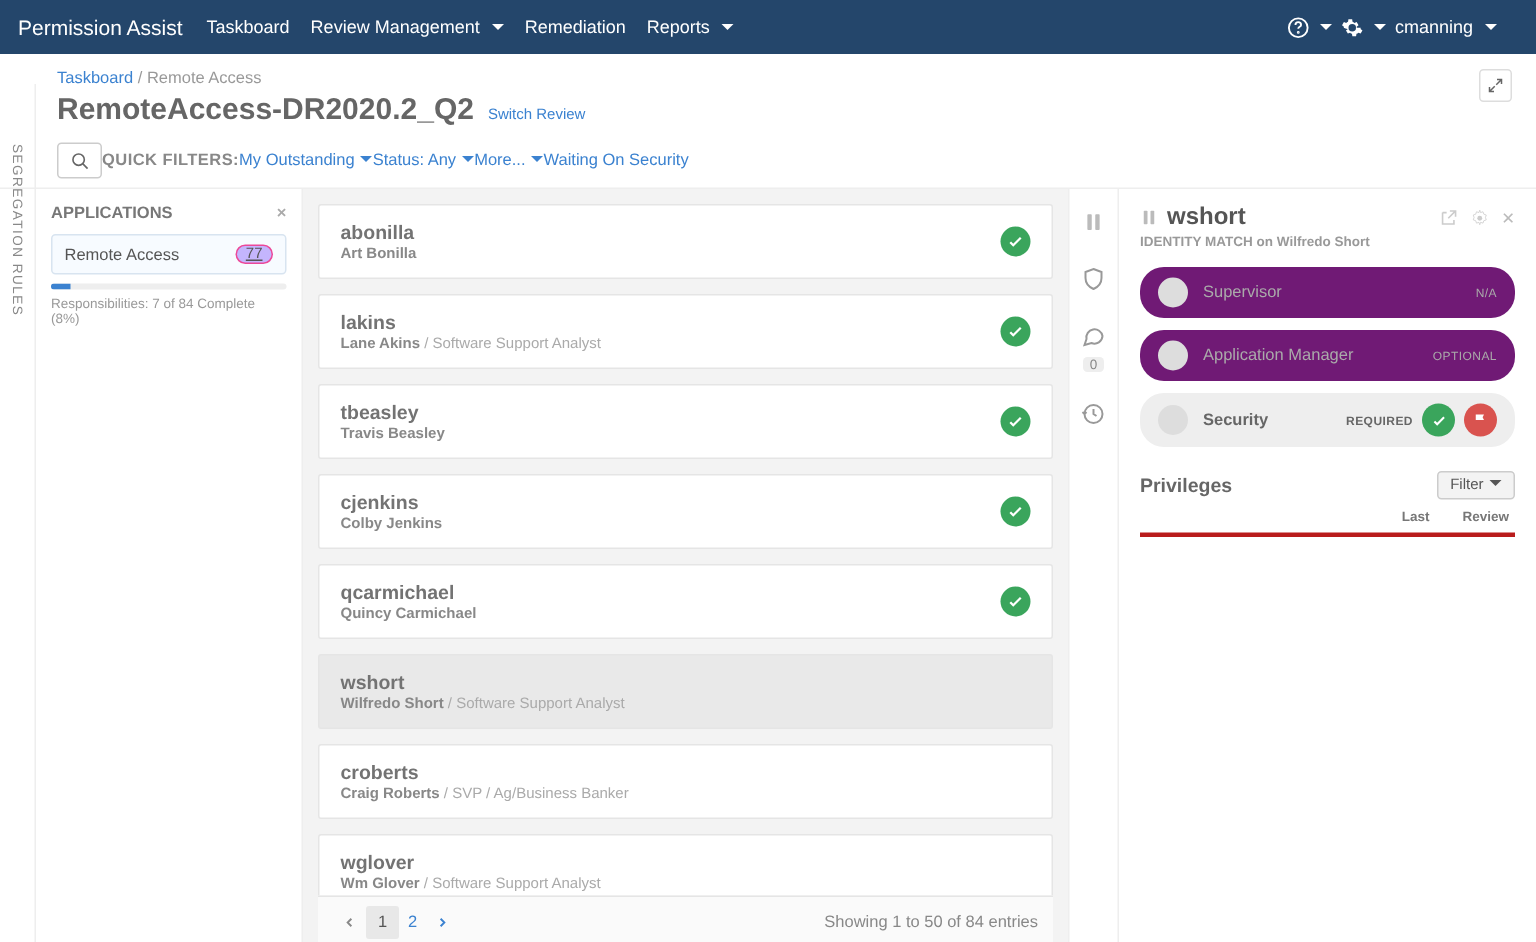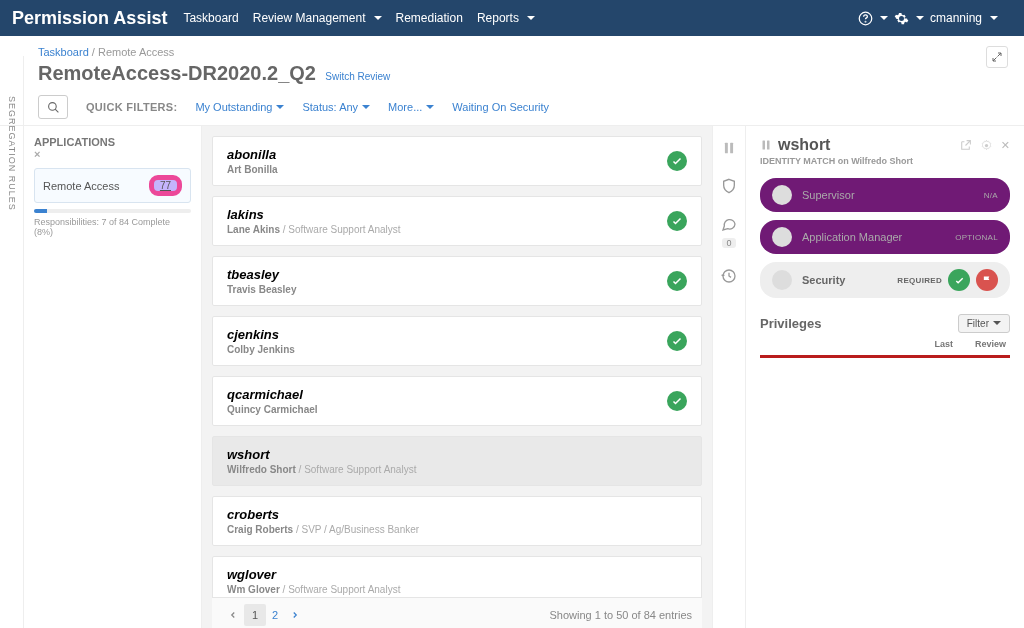--- a/index.html
+++ b/index.html
@@ -1,53 +1,53 @@
 <!DOCTYPE html>
 <html><head>
 <meta charset="utf-8">
 <style>
   * { box-sizing: border-box; margin: 0; padding: 0; }
   body { font-family: -apple-system, "Segoe UI", Helvetica, Arial, sans-serif; font-size: 12px; color: #555; background: #fff; }
   
   .navbar { height: 36px; background: #24466b; color: #fff; display: flex; align-items: center; padding: 0 12px; }
-  .brand { font-weight: bold; font-size: 18px; margin-right: 16px; }
+  .brand { font-weight: normal; font-size: 14px; margin-right: 16px; }
   .nav-item { margin-right: 14px; font-size: 12px; cursor: pointer; display: flex; align-items: center; gap:4px; }
   .nav-spacer { flex:1; }
   .nav-icon { width:16px;height:16px; display:inline-flex;align-items:center;justify-content:center; cursor:pointer; margin:0 6px;}
   .caret::after{content:"";border:4px solid transparent;border-top-color:currentColor;margin-left:4px;position:relative;top:2px;display:inline-block;}
   
   .page-head { padding:10px 16px 6px 38px; border-bottom:1px solid #eee; position:relative; }
   .breadcrumb { font-size:11px; color:#999; margin-bottom:4px; }
   .breadcrumb a{color:#3b82d0;text-decoration:none;}
   .page-title { font-size:20px; font-weight:bold; color:#666; display:inline-block; }
   .switch-link{font-size:10px;color:#3b82d0;margin-left:6px;cursor:pointer;}
   .expand-btn{position:absolute;top:10px;right:16px;width:22px;height:22px;border:1px solid #ddd;border-radius:3px;display:flex;align-items:center;justify-content:center;cursor:pointer;}
-  .quickfilters{display:flex;align-items:center;gap:18px;margin-top:10px;font-size:11px;}
+  .quickfilters{display:flex;align-items:center;margin-top:10px;font-size:11px;}
   .search-btn{width:30px;height:24px;border:1px solid #ccc;border-radius:3px;display:flex;align-items:center;justify-content:center;cursor:pointer;}
   .qf-label{color:#888;font-weight:bold;letter-spacing:0.3px;}
   .qf-item{color:#3b82d0;cursor:pointer;}
   
   .vtab{position:absolute;left:0;top:56px;bottom:0;width:24px;border-right:1px solid #eee;display:flex;align-items:flex-start;justify-content:center;padding-top:40px;}
   .vtab span{writing-mode:vertical-rl;font-size:9px;letter-spacing:1px;color:#888;}
   
   .layout{display:flex;height:calc(628px - 36px - 86px);margin-left:24px;}
   
   .apps{width:178px;border-right:1px solid #eee;padding:10px;font-size:11px;}
-  .apps-head{display:flex;justify-content:space-between;font-weight:bold;color:#777;margin-bottom:8px;flex-direction:column;}
+  .apps-head{display:flex;justify-content:space-between;font-weight:bold;color:#777;margin-bottom:8px;}
   .apps-head .x{cursor:pointer;color:#aaa;}
   .app-item{border:1px solid #d8e4f0;border-radius:3px;padding:6px 8px;background:#f7fbff;display:flex;justify-content:space-between;align-items:center;margin-bottom:6px;cursor:pointer;}
-  .app-item .count{background:#c4b5fd;border:5px solid #ec4899;border-radius:9px;padding:0 6px;font-size:10px;text-decoration:underline;}
+  .app-item .count{background:#c4b5fd;border:1px solid #ec4899;border-radius:9px;padding:0 6px;font-size:10px;text-decoration:underline;}
   .progress{height:4px;background:#eee;border-radius:2px;overflow:hidden;margin-bottom:4px;}
   .progress>div{height:100%;background:#3b82d0;}
   .progress-label{font-size:9px;color:#999;}
   
   .userlist{flex:1;background:#f3f3f3;padding:10px 10px 0 10px;overflow:hidden;display:flex;flex-direction:column;}
   .urow{background:#fff;border:1px solid #e5e5e5;border-radius:2px;padding:10px 14px;margin-bottom:10px;display:flex;justify-content:space-between;align-items:center;cursor:pointer;}
   .urow.selected{background:#e9e9e9;}
-  .urow .uname{font-weight:bold;font-size:13px;color:#000000;font-style:italic;}
+  .urow .uname{font-weight:bold;font-size:13px;color:#737373;}
   .urow .sub{font-size:10px;color:#888;margin-top:2px;}
   .urow .sub .role{color:#aaa;}
   .check{width:20px;height:20px;border-radius:50%;background:#3aa55c;display:flex;align-items:center;justify-content:center;}
   .check svg{width:12px;height:12px;fill:#fff;}
   .pager{border-top:1px solid #e5e5e5;background:#fafafa;padding:6px 10px;display:flex;align-items:center;font-size:11px;color:#888;}
   .pager .pg{width:22px;height:22px;display:flex;align-items:center;justify-content:center;cursor:pointer;border-radius:2px;}
   .pager .pg.active{background:#e8e8e8;color:#555;}
   .pager .pgnum{color:#3b82d0;cursor:pointer;padding:0 6px;}
   .pager-info{margin-left:auto;}
   

